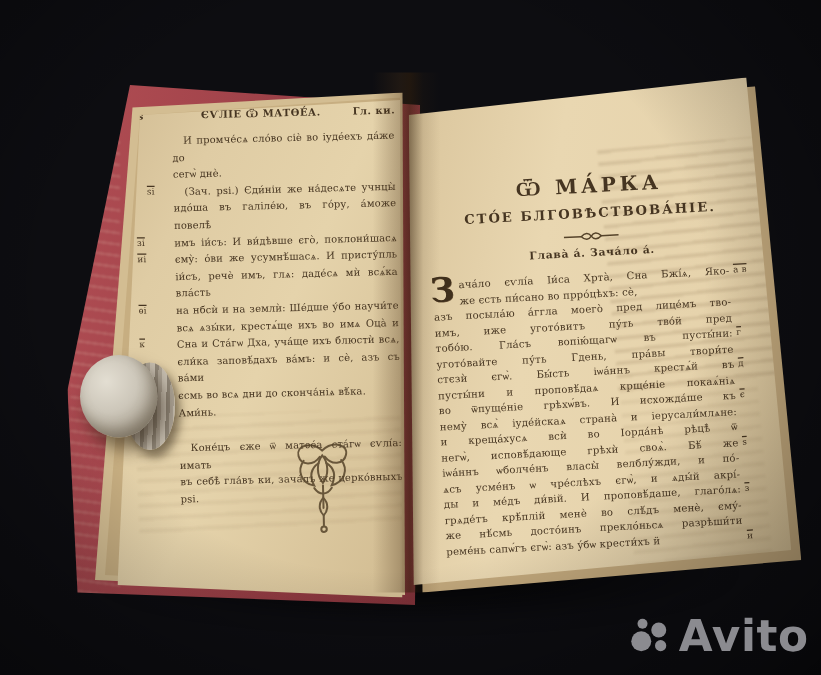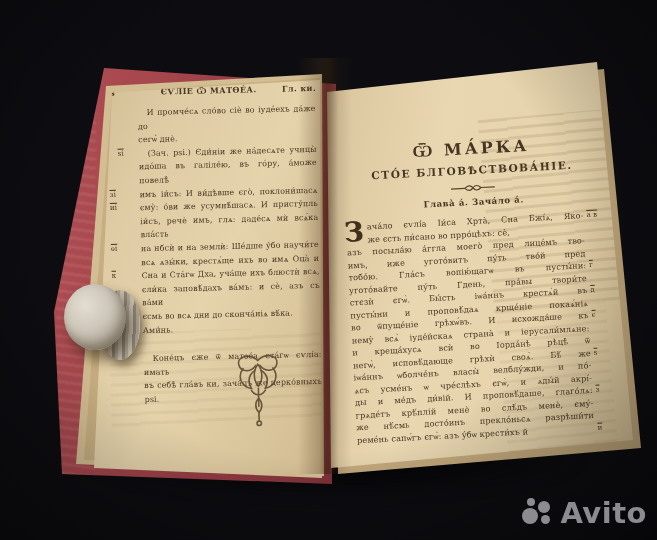--- a/index.html
+++ b/index.html
@@ -86,21 +86,21 @@
   
   .watermark{position:absolute;right:10px;bottom:10px;display:flex;align-items:center;gap:6px;
     z-index:50;opacity:.92;}
   .wm-logo{position:relative;width:32px;height:32px;}
   .wm-logo i{position:absolute;border-radius:50%;background:var(--wm,#97979c);}
   .wm-c1{left:5px;top:1px;width:8px;height:8px;}
   .wm-c2{left:0px;top:11px;width:16px;height:16px;}
   .wm-c3{left:16px;top:4px;width:12px;height:12px;}
   .wm-c4{left:19px;top:18px;width:9px;height:9px;}
   .wm-text{font-family:"DejaVu Sans","Liberation Sans",sans-serif;font-weight:bold;
-    font-size:29px;color:var(--wm,#97979c);letter-spacing:.5px;}
+    font-size:35px;color:var(--wm,#97979c);letter-spacing:.5px;}
 </style>
 </head>
 <body>
 
 <div class="scene">
 
   <div class="book-shadow"></div>
 
   <div class="cover">
     <div class="wear"></div>

